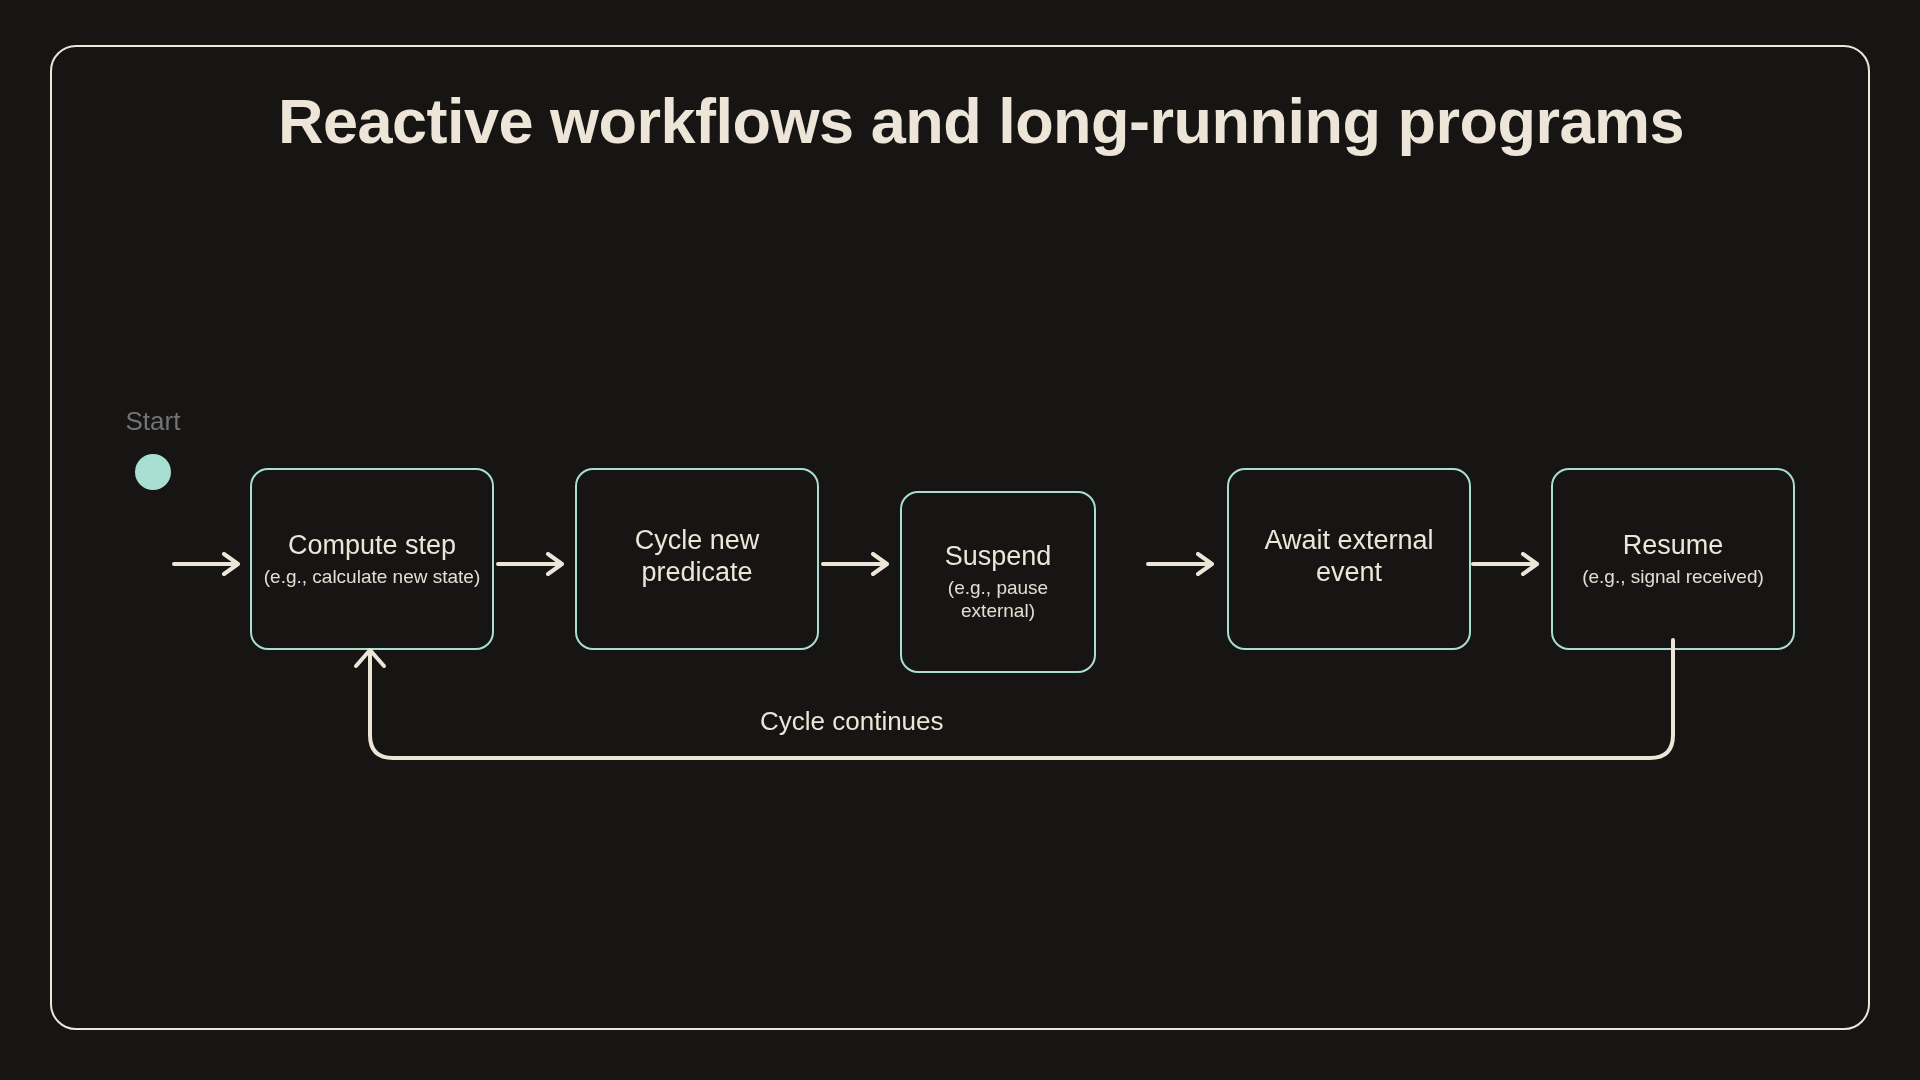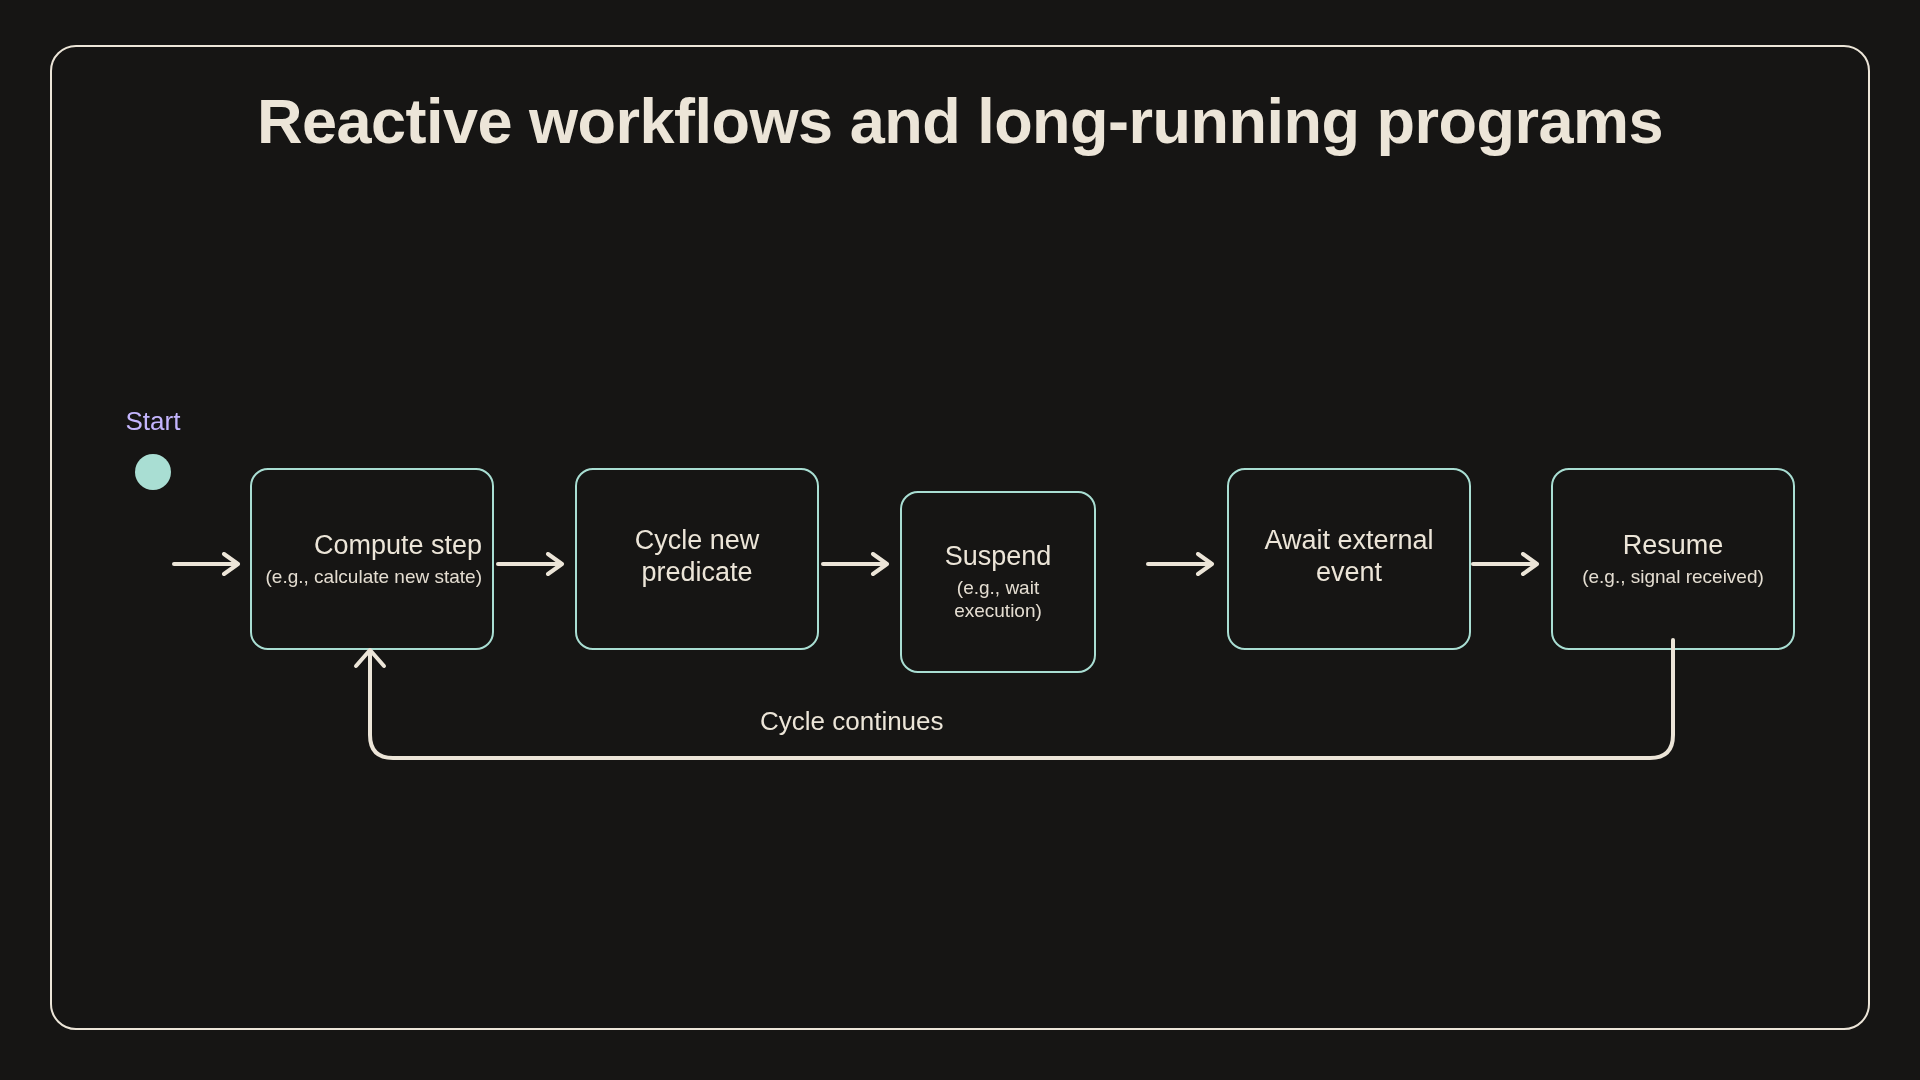--- a/index.html
+++ b/index.html
@@ -29,39 +29,40 @@
     position: absolute;
     left: 50px;
     top: 85px;
     width: 1820px;
     text-align: center;
     color: #ece5d8;
     font-size: 63px;
     font-weight: 700;
     line-height: 1.15;
     letter-spacing: -0.5px;
+    padding-left: 21px;
   }
 
   
   .flow {
     position: absolute;
     left: 0;
     top: 468px;
     width: 1920px;
     height: 182px;
   }
   .start-group {
     position: absolute;
     left: 108px;
     top: -60px;
     width: 90px;
     text-align: center;
   }
   .start-label {
-    color: #c4b5fd;
+    color: #737373;
     font-size: 26px;
     line-height: 1;
     margin-bottom: 20px;
   }
   .start-dot {
     width: 36px;
     height: 36px;
     border-radius: 50%;
     background: #a9ded3;
     margin: 0 auto;
@@ -87,21 +88,21 @@
     font-size: 27px;
     line-height: 1.18;
     margin-bottom: 4px;
   }
   .node-sub {
     color: #e4ddd1;
     font-size: 19px;
     line-height: 1.2;
   }
 
-  .node-0 { left: 250px;  width: 244px; align-items: flex-end; }
+  .node-0 { left: 250px;  width: 244px; }
   .node-1 { left: 575px;  width: 244px; }
   .node-2 { left: 900px;  width: 196px; margin-top: 23px; }
   .node-3 { left: 1227px; width: 244px; gap: 36px; }
   .node-4 { left: 1551px; width: 244px; }
 
   .arrow {
     position: absolute;
     top: 84px;
     height: 24px;
   }
@@ -171,21 +172,21 @@
 
     <div class="arrow arrow-1">
       <svg width="80" height="24" viewBox="0 0 80 24">
         <path d="M2 12 H64" stroke="#ece5d8" stroke-width="4" stroke-linecap="round" fill="none"></path>
         <path d="M52 2 L66 12 L52 22" stroke="#ece5d8" stroke-width="4" stroke-linecap="round" stroke-linejoin="round" fill="none"></path>
       </svg>
     </div>
 
     <div class="node node-2">
       <div class="node-title">Suspend</div>
-      <div class="node-sub">(e.g., wait execution)</div>
+      <div class="node-sub">(e.g., pause external)</div>
     </div>
 
     <div class="arrow arrow-2">
       <svg width="80" height="24" viewBox="0 0 80 24">
         <path d="M2 12 H64" stroke="#ece5d8" stroke-width="4" stroke-linecap="round" fill="none"></path>
         <path d="M52 2 L66 12 L52 22" stroke="#ece5d8" stroke-width="4" stroke-linecap="round" stroke-linejoin="round" fill="none"></path>
       </svg>
     </div>
 
     <div class="node node-3">

